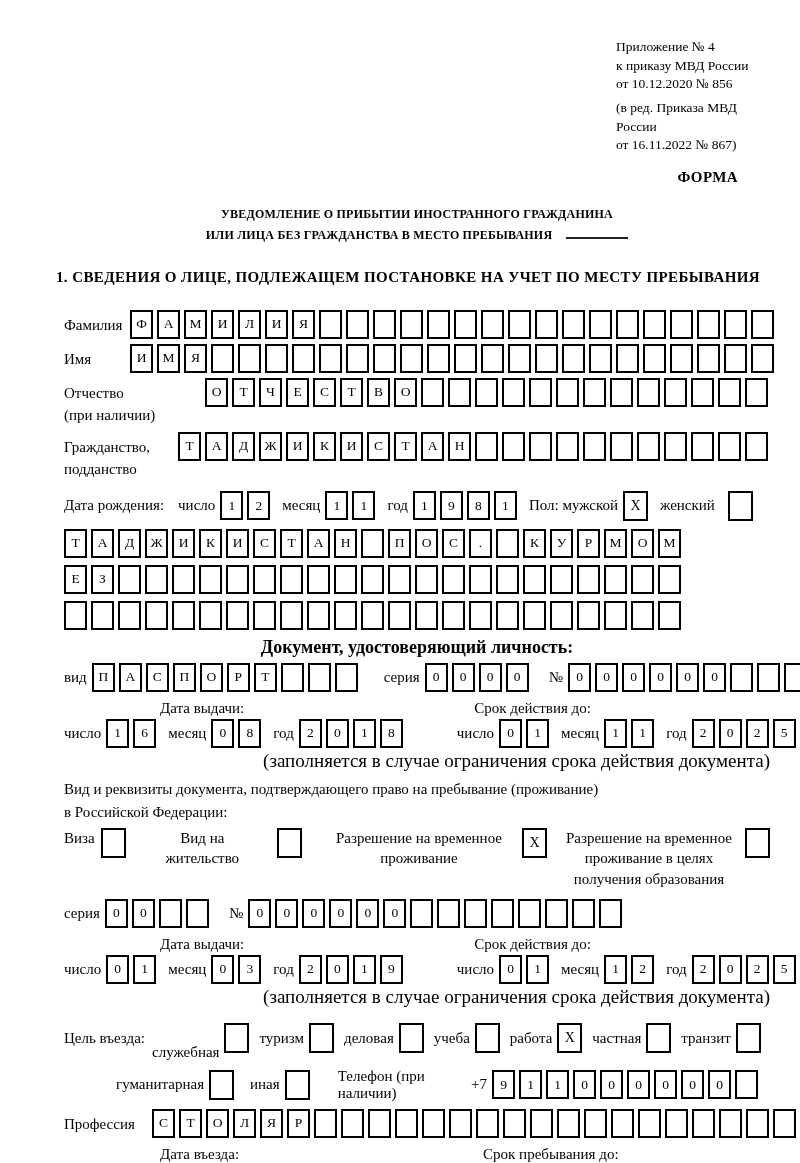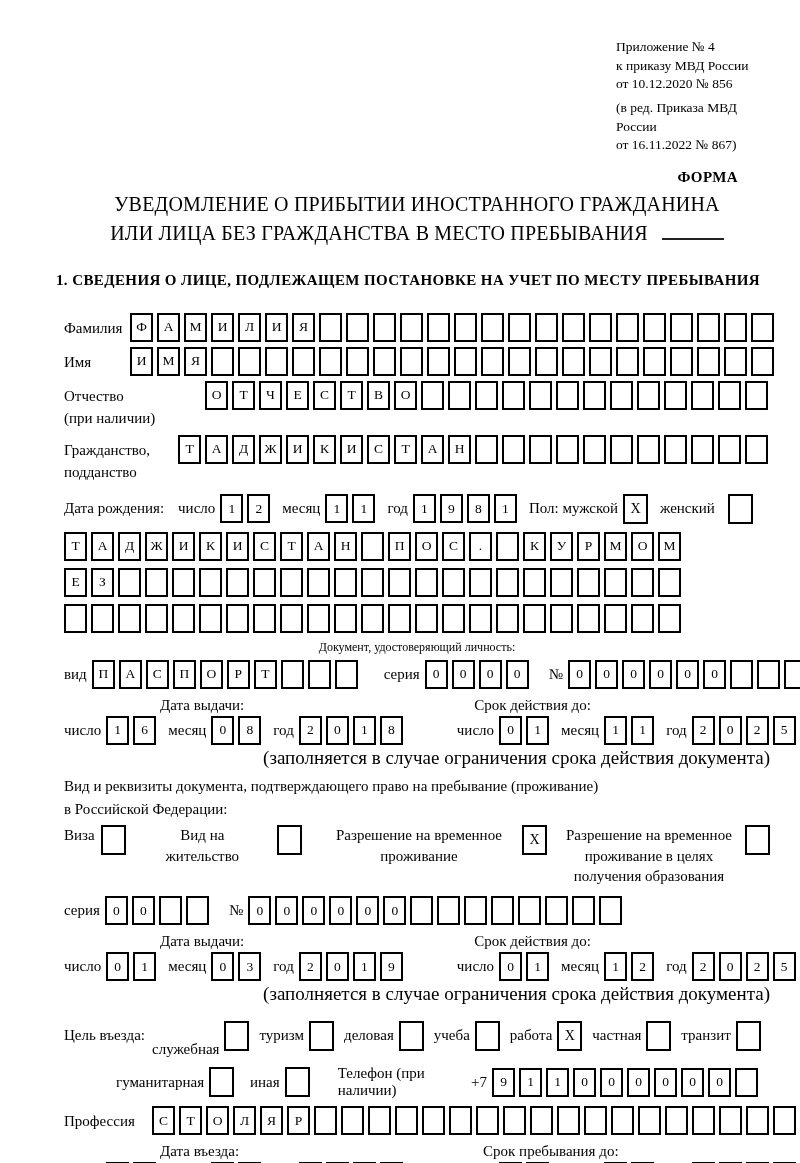--- a/index.html
+++ b/index.html
@@ -7,37 +7,37 @@
     width:800px;height:1163px;overflow:hidden;
     font-family:"Liberation Serif","DejaVu Serif",serif;
     color:#000;font-size:15px;position:relative;
   }
   .page{padding:38px 30px 0 64px;}
   
   .annex{margin-left:552px;font-size:13.5px;line-height:1.38;}
   .annex .gap{height:5px;}
   .forma{font-weight:bold;text-align:right;margin:14px 32px 0 0;font-size:15px;letter-spacing:.4px;}
   
-  .title{text-align:center;font-weight:normal;font-size:20px;margin-top:4px;line-height:1.45;letter-spacing:.2px;}
+  .title{text-align:center;font-weight:bold;font-size:12px;margin-top:20px;line-height:1.45;letter-spacing:.2px;}
   .title .uline{display:inline-block;width:62px;border-bottom:2.5px solid #222;height:14px;margin-left:14px;}
   .sect{font-weight:bold;font-size:15px;text-align:center;margin:24px 0 0 -18px;letter-spacing:.4px;white-space:nowrap;}
   
   .frow{display:flex;align-items:flex-start;margin-top:5px;}
   .lbl{flex:0 0 auto;padding-top:4px;line-height:1.5;}
   .cells{display:flex;gap:4px;flex-wrap:nowrap;}
   .cb{width:19px;height:25px;border:2px solid #000;display:flex;align-items:center;justify-content:center;
       font-size:13.5px;flex:0 0 auto;background:#fff;}
   .ckb{width:21px;height:26px;border:2px solid #000;display:inline-flex;align-items:center;justify-content:center;
       font-size:14px;flex:0 0 auto;vertical-align:middle;background:#fff;}
   .stack{display:flex;flex-direction:column;gap:7px;}
   .dline{display:flex;align-items:center;}
   .dline .w{margin-right:5px;}
   .dline .cells{margin-right:12px;}
   .subnote{font-size:19px;text-align:right;margin-top:2px;}
-  .center-b{font-weight:normal;text-align:center;font-size:12px;margin-top:7px;}
+  .center-b{font-weight:bold;text-align:center;font-size:18px;margin-top:7px;}
   .hdr2{display:flex;font-size:15px;margin-top:8px;}
   .opt{display:flex;align-items:flex-start;}
   .opt .ol{text-align:center;line-height:1.35;}
 </style>
 </head>
 <body>
 
 <div class="page">
 
   <div class="annex">

